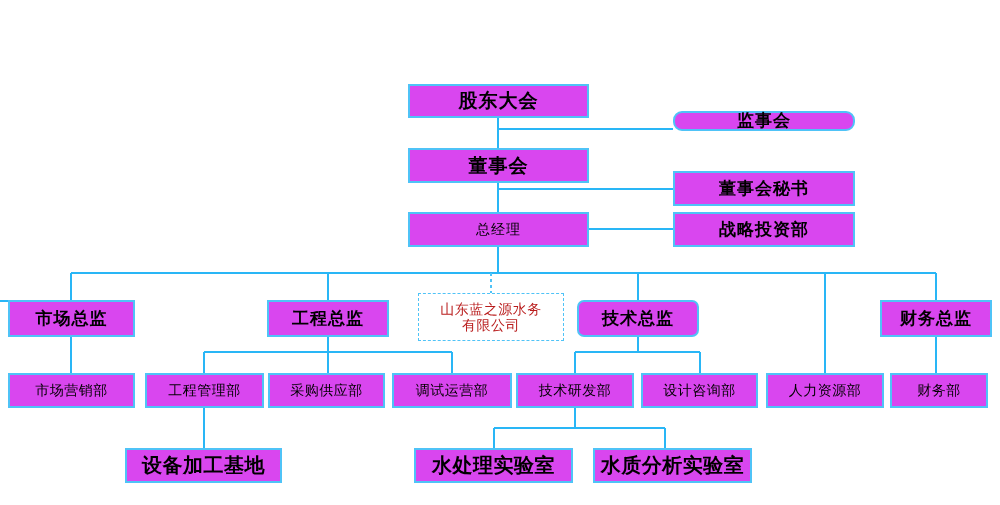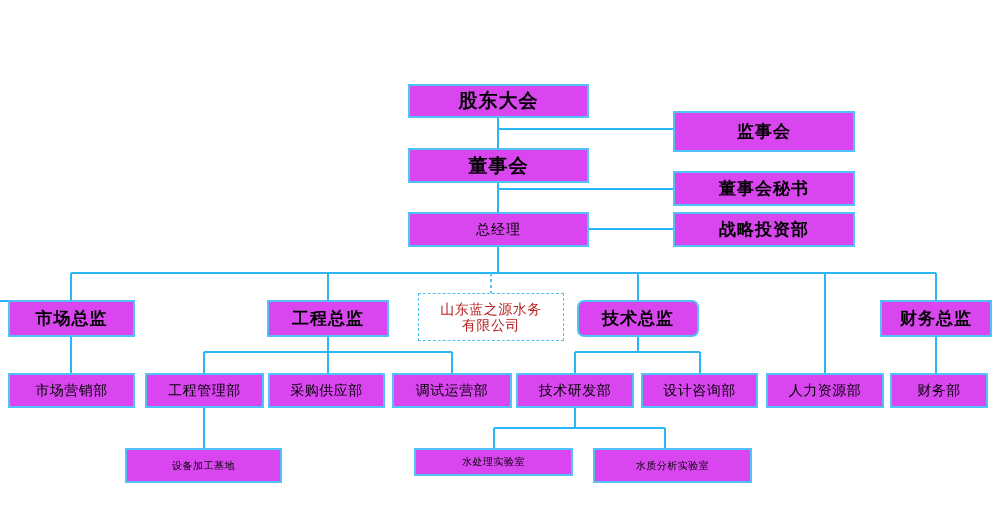--- a/index.html
+++ b/index.html
@@ -59,22 +59,22 @@
     font-size: 17px;
     font-weight: 700;
     letter-spacing: 1px;
   }
   .lvl-dept {
     font-size: 14px;
     font-weight: 400;
     letter-spacing: 0.5px;
   }
   .lvl-sub {
-    font-size: 10px;
-    font-weight: 400;
+    font-size: 20px;
+    font-weight: 700;
     letter-spacing: 0.5px;
   }
   .lvl-company {
     font-size: 14px;
     font-weight: 400;
     letter-spacing: 0.5px;
     color: #b91c1c;
   }
 </style>
 </head>
@@ -133,21 +133,21 @@
       <line x1="665" y1="428" x2="665" y2="448"></line>
     </g>
     <g stroke="#4fc3f7" stroke-width="1.4" fill="none" stroke-dasharray="3,3" shape-rendering="crispEdges">
 
       <line x1="491" y1="273" x2="491" y2="293"></line>
     </g>
   </svg>
 
   <div class="node lvl-exec" style="left:408px; top:84px; width:181px; height:34px;">股东大会</div>
 
-  <div class="node lvl-side" style="left:673px; top:111px; width:182px; height:41px;">监事会</div>
+  <div class="node lvl-side" style="left:673px; top:111px; width:182px; height:20px;border-radius:9px;">监事会</div>
 
   <div class="node lvl-exec" style="left:408px; top:148px; width:181px; height:35px;">董事会</div>
 
   <div class="node lvl-side" style="left:673px; top:171px; width:182px; height:35px;">董事会秘书</div>
 
   <div class="node lvl-exec-light" style="left:408px; top:212px; width:181px; height:35px;">总经理</div>
 
   <div class="node lvl-side" style="left:673px; top:212px; width:182px; height:35px;">战略投资部</div>
 
   <div class="node dashed lvl-company" style="left:418px; top:293px; width:146px; height:48px;">山东蓝之源水务
@@ -172,17 +172,17 @@
   <div class="node lvl-dept" style="left:516px; top:373px; width:118px; height:35px;">技术研发部</div>
 
   <div class="node lvl-dept" style="left:641px; top:373px; width:117px; height:35px;">设计咨询部</div>
 
   <div class="node lvl-dept" style="left:766px; top:373px; width:118px; height:35px;">人力资源部</div>
 
   <div class="node lvl-dept" style="left:890px; top:373px; width:98px; height:35px;">财务部</div>
 
   <div class="node lvl-sub" style="left:125px; top:448px; width:157px; height:35px;">设备加工基地</div>
 
-  <div class="node lvl-sub" style="left:414px; top:448px; width:159px; height:28px;">水处理实验室</div>
+  <div class="node lvl-sub" style="left:414px; top:448px; width:159px; height:35px;">水处理实验室</div>
 
   <div class="node lvl-sub" style="left:593px; top:448px; width:159px; height:35px;">水质分析实验室</div>
 
 </div>
 
 </body></html>

